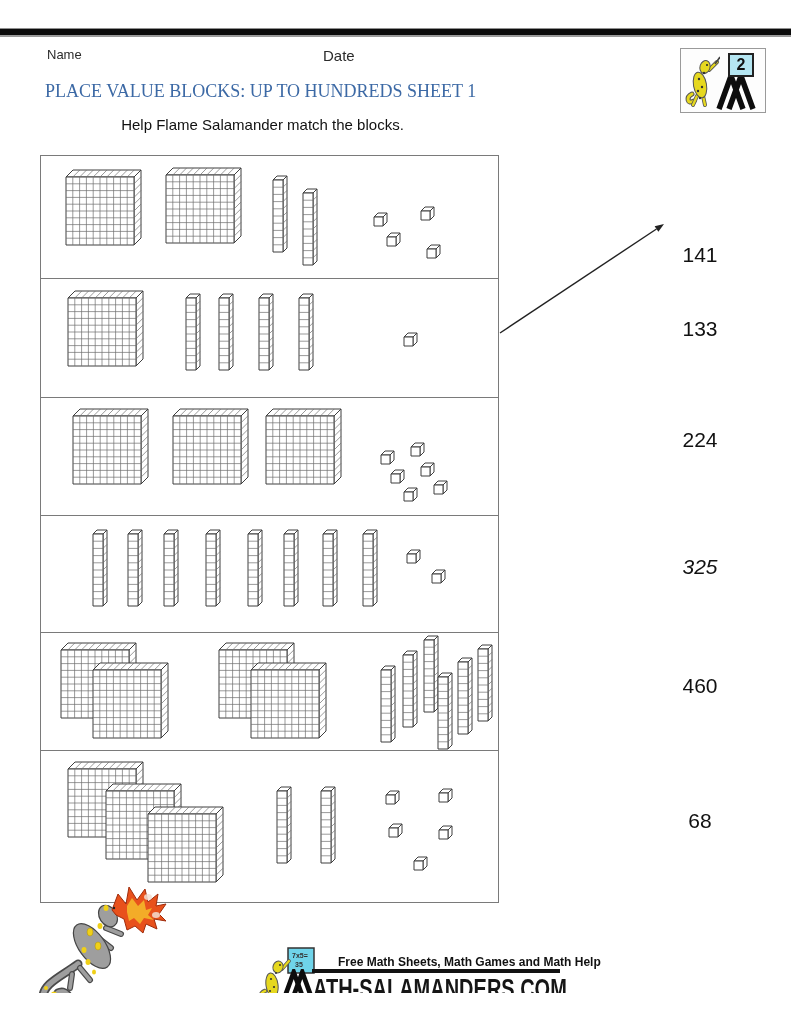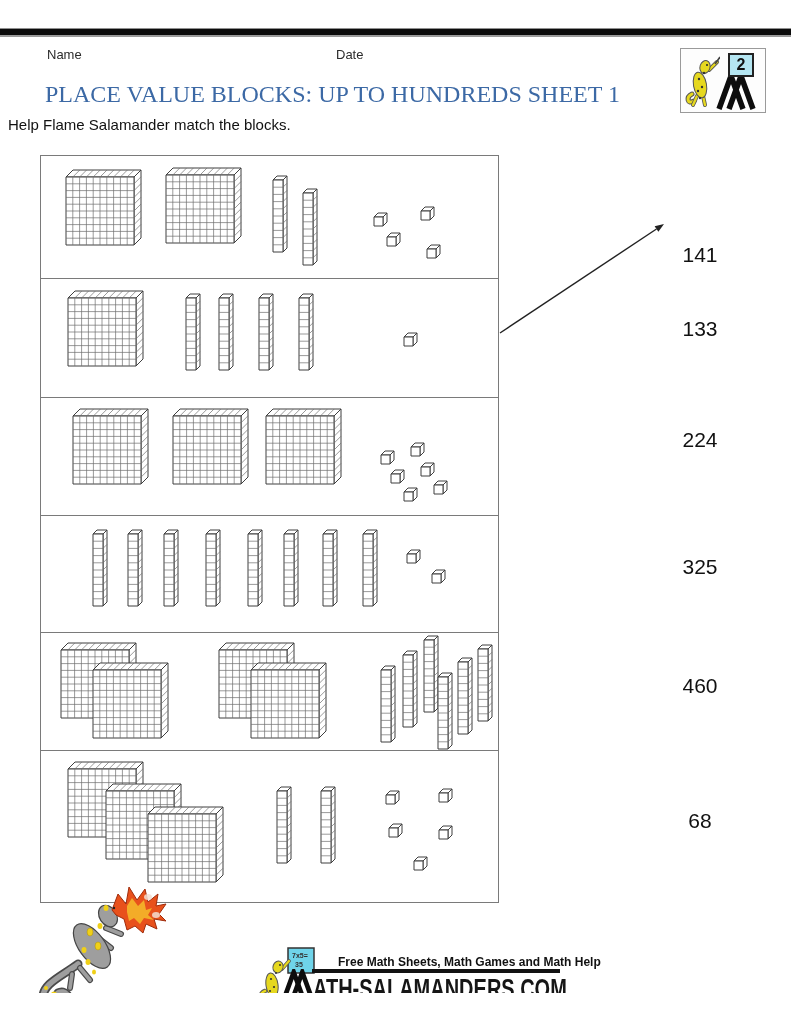--- a/index.html
+++ b/index.html
@@ -3,39 +3,39 @@
 <meta charset="utf-8">
 <style>
   html,body{margin:0;padding:0;background:#fff;}
   .page{position:relative;width:791px;height:993px;background:#ffffff;overflow:hidden;
         font-family:"Liberation Sans",sans-serif;color:#1a1a1a;padding-left:10px;}
   
   .rule-a{position:absolute;left:0;top:28px;width:791px;height:1px;background:#8f8f8f;}
   .rule-b{position:absolute;left:0;top:29px;width:791px;height:6px;background:#0b0b0b;}
   .rule-c{position:absolute;left:0;top:35px;width:791px;height:2px;background:#9a9a9a;}
   .name-label{position:absolute;left:47px;top:47px;font-size:13px;color:#2b2b2b;}
-  .date-label{position:absolute;left:336px;top:47px;font-size:13px;color:#2b2b2b;}
+  .date-label{position:absolute;left:323px;top:47px;font-size:15px;color:#2b2b2b;}
   .page-title{position:absolute;left:45px;top:81px;font-family:"Liberation Serif",serif;
-        font-size:24px;letter-spacing:0px;color:var(--title-blue,#3c69a5);white-space:nowrap;}
-  .subtitle{position:absolute;left:0;top:116px;width:525px;font-size:15px;color:#111;margin-left:8px;}
+        font-size:18px;letter-spacing:0px;color:var(--title-blue,#3c69a5);white-space:nowrap;}
+  .subtitle{position:absolute;left:0;top:116px;width:525px;text-align:center;font-size:15px;color:#111;}
   
   .badge{position:absolute;left:680px;top:48px;width:84px;height:63px;border:1px solid #9a9a9a;background:#fdfdfd;}
   .badge-num{position:absolute;left:47px;top:4px;width:26px;height:24px;background:var(--badge-cyan,#b5e6f2);
         border:2px solid #222;box-sizing:border-box;font-weight:bold;font-size:16px;text-align:center;line-height:20px;color:#111;}
   .badge-sal{position:absolute;left:3px;top:4px;}
   .badge-m{position:absolute;left:32px;top:24px;}
   
   .btable{position:absolute;left:40px;top:155px;width:459px;height:748px;border:1px solid #7a7a7a;box-sizing:border-box;}
   .prow{position:absolute;left:0;width:457px;box-sizing:border-box;border-bottom:1px solid #7a7a7a;overflow:hidden;}
   .r0{top:0;height:123px;} .r1{top:123px;height:119px;} .r2{top:242px;height:118px;}
   .r3{top:360px;height:117px;} .r4{top:477px;height:118px;} .r5{top:595px;height:151px;border-bottom:none;}
   .prow svg{display:block;}
   
   .answer{position:absolute;left:658px;width:84px;text-align:center;font-size:21px;color:#111;}
-  .a0{top:199px;margin-top:44px;} .a1{top:317px;} .a2{top:428px;} .a3{top:555px;} .a4{top:674px;} .a5{top:809px;}
+  .a0{top:199px;margin-top:44px;} .a1{top:317px;} .a2{top:428px;} .a3{top:555px;font-style:italic;} .a4{top:674px;} .a5{top:809px;}
   
   .overlay{position:absolute;left:0;top:0;width:791px;height:1024px;pointer-events:none;}
   
   .mascot{position:absolute;left:28px;top:884px;}
   
   .flogo-sal{position:absolute;left:258px;top:947px;}
   .flogo-m{position:absolute;left:280px;top:969px;}
   .tagline{position:absolute;left:338px;top:955px;font-size:12px;font-weight:bold;color:#111;white-space:nowrap;}
   .fline{position:absolute;left:312px;top:969px;width:248px;height:4px;background:#121212;}
   .site{position:absolute;left:313px;top:974px;font-size:27px;font-weight:bold;color:#161616;

